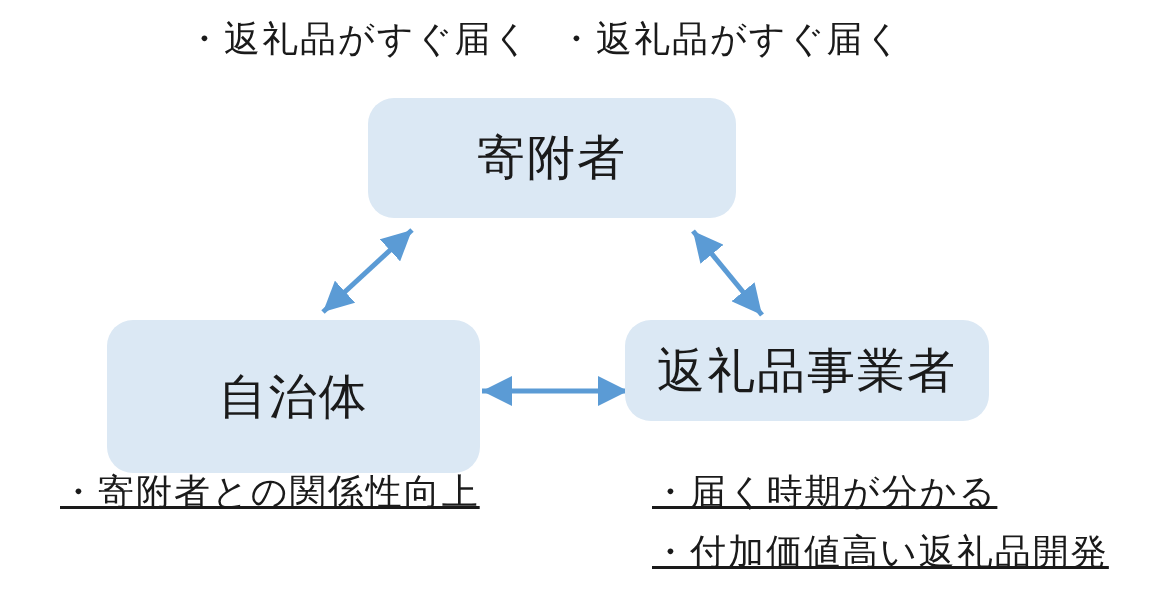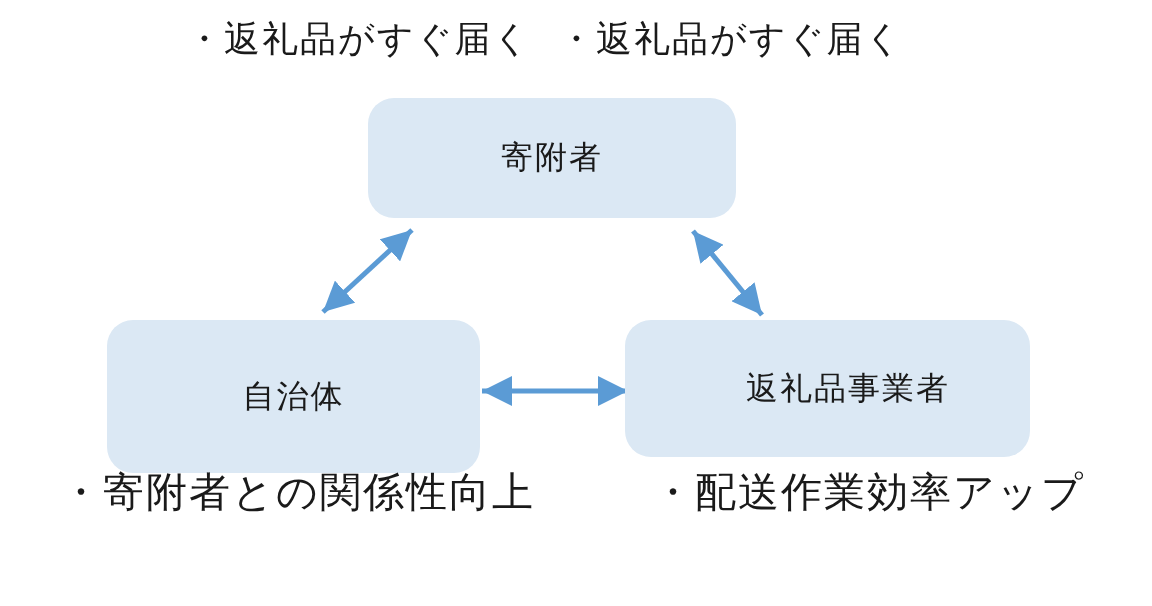--- a/index.html
+++ b/index.html
@@ -35,45 +35,46 @@
   .node-box {
     position: absolute;
     background: var(--box-fill, #dbe8f4);
     border-radius: 26px;
     display: flex;
     align-items: center;
     justify-content: center;
   }
   .node-label {
     font-family: "Liberation Sans", sans-serif;
-    font-size: 32px;
+    font-size: 48px;
     letter-spacing: 2px;
     color: var(--text-color, #1a1a1a);
     white-space: nowrap;
     text-align: center;
   }
   .box-donor       { left: 368px; top:  98px; width: 368px; height: 120px; }
   .box-municipality{ left: 107px; top: 320px; width: 373px; height: 153px; }
-  .box-provider    { left: 625px; top: 320px; width: 364px; height: 137px; padding-left: 41px; }
+  .box-provider    { left: 625px; top: 320px; width: 364px; height: 101px; }
   .note {
     position: absolute;
     font-size: 36px;
     letter-spacing: 2px;
     line-height: 40px;
     white-space: nowrap;
     font-family: Liberation Mono, monospace;
   }
   .top-note-1 { left: 186px; top: 22px; }
   .top-note-2 { left: 558px; top: 22px; }
   .note-block {
     position: absolute;
-    font-size: 41px;
+    font-size: 36px;
     letter-spacing: 2px;
     line-height: 60px;
     white-space: nowrap;
+    text-decoration: underline;
   }
   .municipality-notes { left: 60px;  top: 462px; }
   .provider-notes     { left: 652px; top: 462px; }
   .note-line { display: block; }
 </style>
 </head>
 <body>
 
 <div class="stage">
 
@@ -101,16 +102,17 @@
 
   <div class="node-box box-provider">
     <span class="node-label">返礼品事業者</span>
   </div>
 
   <div class="note-block municipality-notes">
     <span class="note-line">・寄附者との関係性向上</span>
   </div>
 
   <div class="note-block provider-notes">
-    <span class="note-line">・配送作業効率アップ</span>
+    <span class="note-line">・届く時期が分かる</span>
+    <span class="note-line">・付加価値高い返礼品開発</span>
   </div>
 
 </div>
 
 </body></html>

